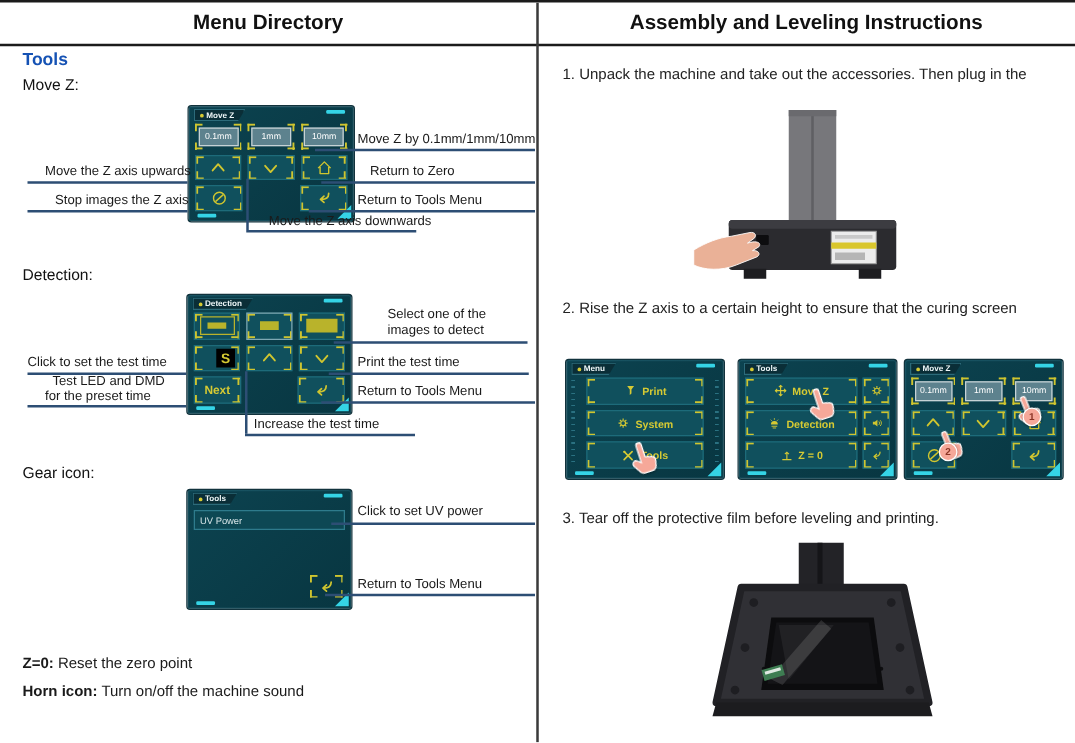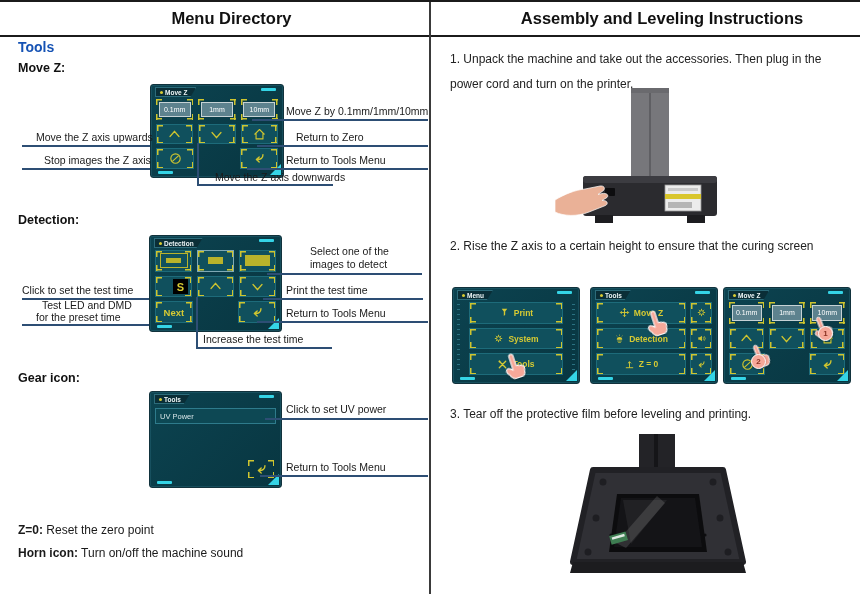--- a/index.html
+++ b/index.html
@@ -1,24 +1,24 @@
 <!DOCTYPE html>
 <html><head>
 <meta charset="utf-8">
 <style>
   html,body{margin:0;padding:0;background:#fff;}
   #app{position:relative;width:860px;height:594px;background:#fff;overflow:hidden;
        font-family:"Liberation Sans",sans-serif;color:#161616;
        border-top:2px solid #1b1b1b;box-sizing:border-box;}
   .hdr{position:absolute;top:0;height:33px;display:flex;align-items:center;justify-content:center;
-       font-weight:bold;font-size:16.5px;color:#111;margin-left:17px;}
+       font-weight:bold;font-size:16.5px;color:#111;}
   .hdr-rule{position:absolute;left:0;right:0;top:33px;height:2px;background:#1b1b1b;}
   .vdiv{position:absolute;left:429px;top:0;bottom:0;width:1.5px;background:#3a3a3a;}
   .blue-title{position:absolute;font-weight:bold;font-size:14px;}
-  .h2{position:absolute;font-weight:bold;font-size:12.5px;color:#111;}
+  .h2{position:absolute;font-weight:normal;font-size:12.5px;color:#111;}
   .lbl{position:absolute;font-size:10.5px;color:#1a1a1a;white-space:nowrap;}
   .cl{position:absolute;height:1.5px;background:#2d4e74;}
   .clv{position:absolute;width:1.5px;background:#2d4e74;}
   .body-txt{position:absolute;font-size:12px;color:#222;line-height:25px;white-space:nowrap;}
 
   
   .scr{position:absolute;background:linear-gradient(135deg,#0c4350,#083641);
        border:1px solid #11323c;border-radius:3px;
        box-shadow:inset 0 0 0 1px rgba(42,108,124,.4);}
   .tab{position:absolute;top:2px;left:4px;height:10px;padding:0 9px 0 5px;background:#0a2e37;
@@ -288,21 +288,20 @@
   <div class="lbl" style="left:286px;top:401px">Click to set UV power</div>
   <div class="cl" style="left:265px;top:416px;width:163px"></div>
   <div class="lbl" style="left:286px;top:459px">Return to Tools Menu</div>
   <div class="cl" style="left:260px;top:473px;width:168px"></div>
 
   <div class="lbl" style="left:18px;top:521px;font-size:12px"><b>Z=0:</b><span> Reset the zero point</span></div>
   <div class="lbl" style="left:18px;top:544px;font-size:12px"><b>Horn icon:</b><span> Turn on/off the machine sound</span></div>
 
   <div class="body-txt" style="left:450px;top:45px">
     <div>1. Unpack the machine and take out the accessories. Then plug in the</div>
-    <div>power cord and turn on the printer.</div>
   </div>
 
   <svg class="photo" style="left:555px;top:86px" width="190" height="140" viewBox="0 0 190 140">
     <rect x="76" y="0" width="38" height="92" fill="#77777b"></rect>
     <rect x="94" y="0" width="2" height="92" fill="#5f5f63"></rect>
     <rect x="76" y="0" width="38" height="5" fill="#686growth86c" opacity="0"></rect>
     <rect x="76" y="0" width="38" height="5" fill="#6a6a6e"></rect>
     <rect x="28" y="88" width="134" height="40" rx="3" fill="#2b2b2f"></rect>
     <rect x="28" y="88" width="134" height="7" rx="3" fill="#3c3c41"></rect>
     <rect x="40" y="127" width="18" height="8" fill="#1d1d20"></rect>

